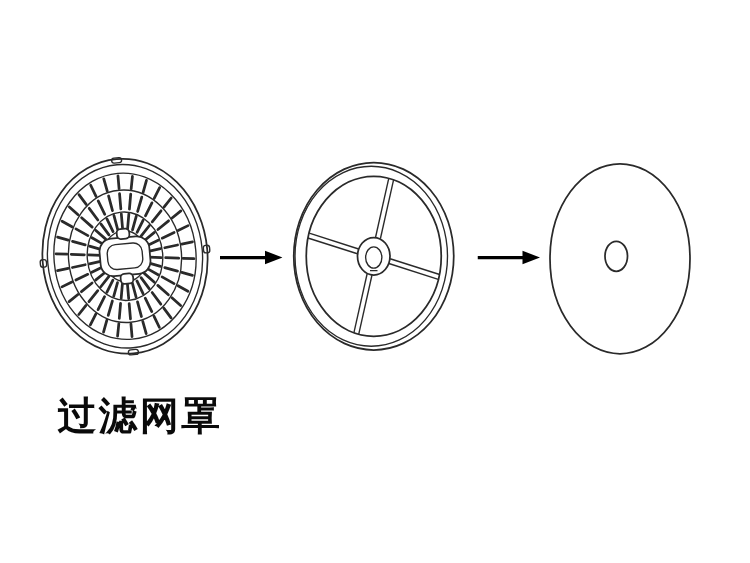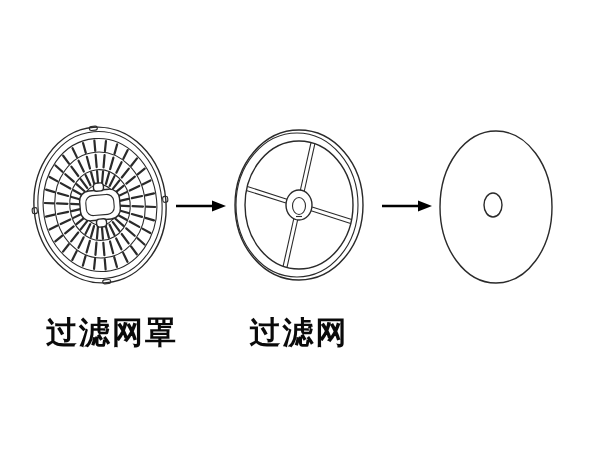--- a/index.html
+++ b/index.html
@@ -226,15 +226,14 @@
   <div class="figure" style="left:436px; top:128px; width:120px; height:158px;">
     <svg viewBox="0 0 120 158">
       <g>
         <ellipse class="stroke" cx="60" cy="79" rx="56" ry="76"></ellipse>
         <ellipse class="stroke" cx="57" cy="77" rx="9" ry="12"></ellipse>
       </g>
     </svg>
   </div>
 
   <div class="part-label" style="left:27px; top:312px;">过滤网罩</div>
-  <div class="part-label" style="left:214px; top:312px;">过滤网</div>
 
 </div>
 
 </body></html>

